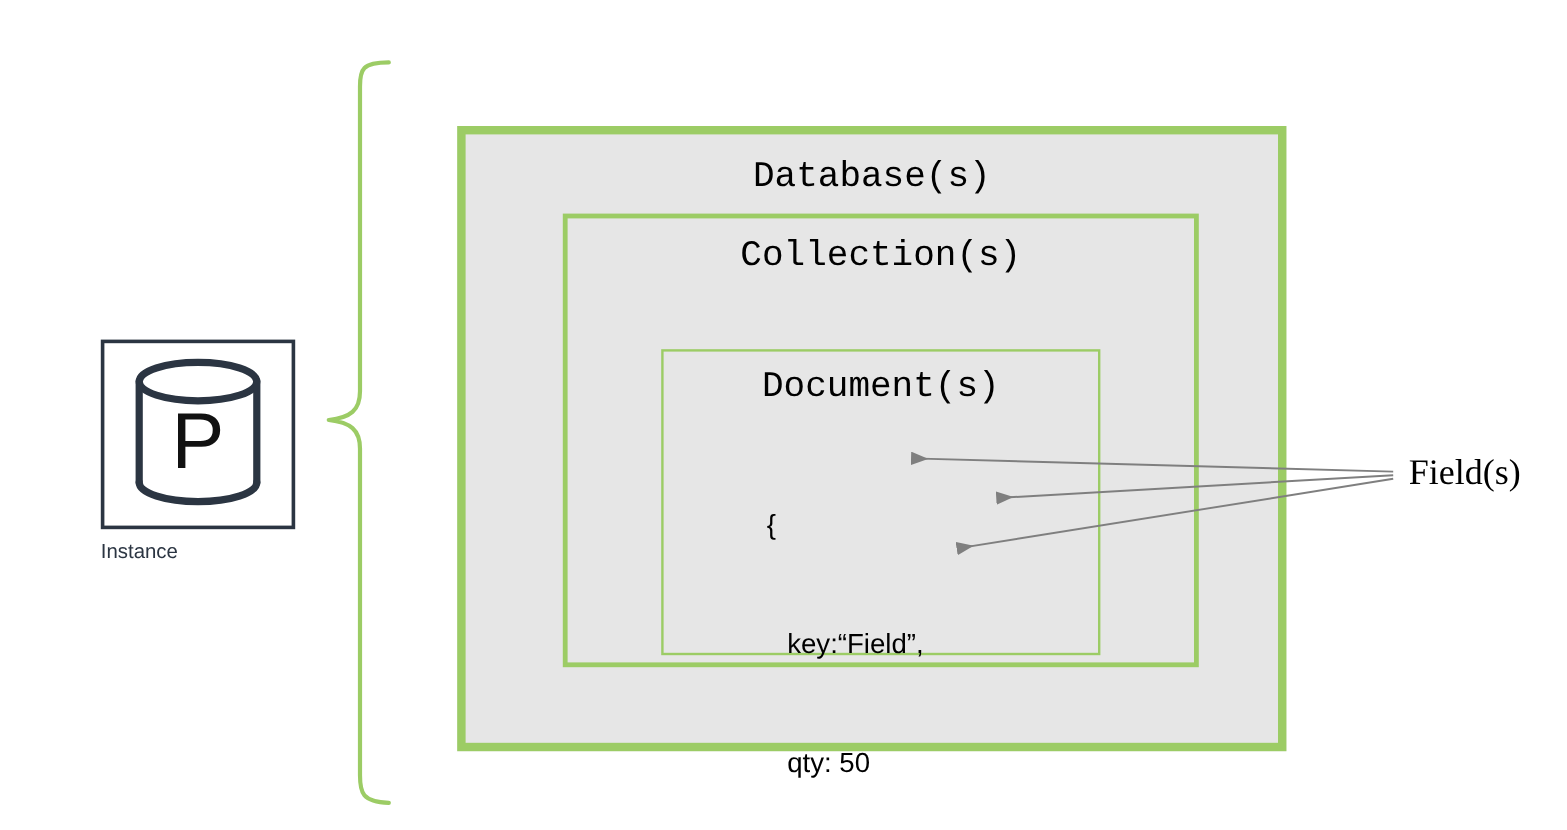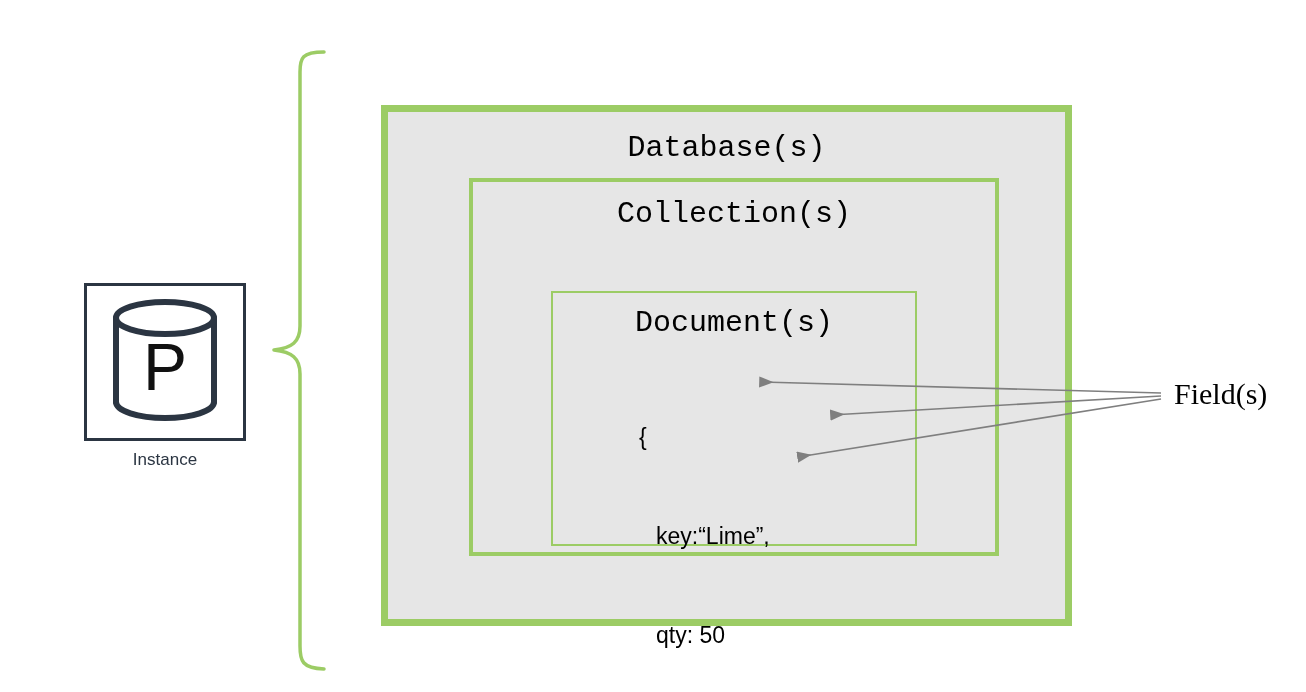--- a/index.html
+++ b/index.html
@@ -32,21 +32,21 @@
     background: #ffffff;
     display: flex;
     align-items: center;
     justify-content: center;
   }
   .cylinder-icon {
     display: block;
   }
   .instance-caption {
     margin-top: 7px;
-    text-align: center;
+    text-align: left;
     font-size: 17px;
     line-height: 24px;
     color: #2b3542;
     font-family: "Liberation Sans", sans-serif;
   }
   .instance-caption div { white-space: nowrap; }
 
   
   .brace-wrap {
     position: absolute;
@@ -162,21 +162,21 @@
 
   <div class="coll-box">
     <div class="box-title coll-title">Collection(s)</div>
   </div>
 
   <div class="doc-box">
     <div class="box-title doc-title">Document(s)</div>
 
     <div class="doc-json">
       <span class="j-line">{</span>
-      <span class="j-line j-indent">key:“Lime”,</span>
+      <span class="j-line j-indent">key:“Field”,</span>
       <span class="j-line j-indent">qty: 50</span>
       
     </div>
   </div>
 
   <div class="field-label">Field(s)</div>
 
   <svg id="arrows" viewBox="0 0 1306 692">
     <defs>
       <marker id="arrowhead" markerWidth="9" markerHeight="7" refX="8.5" refY="3.5" orient="auto" markerUnits="strokeWidth">

